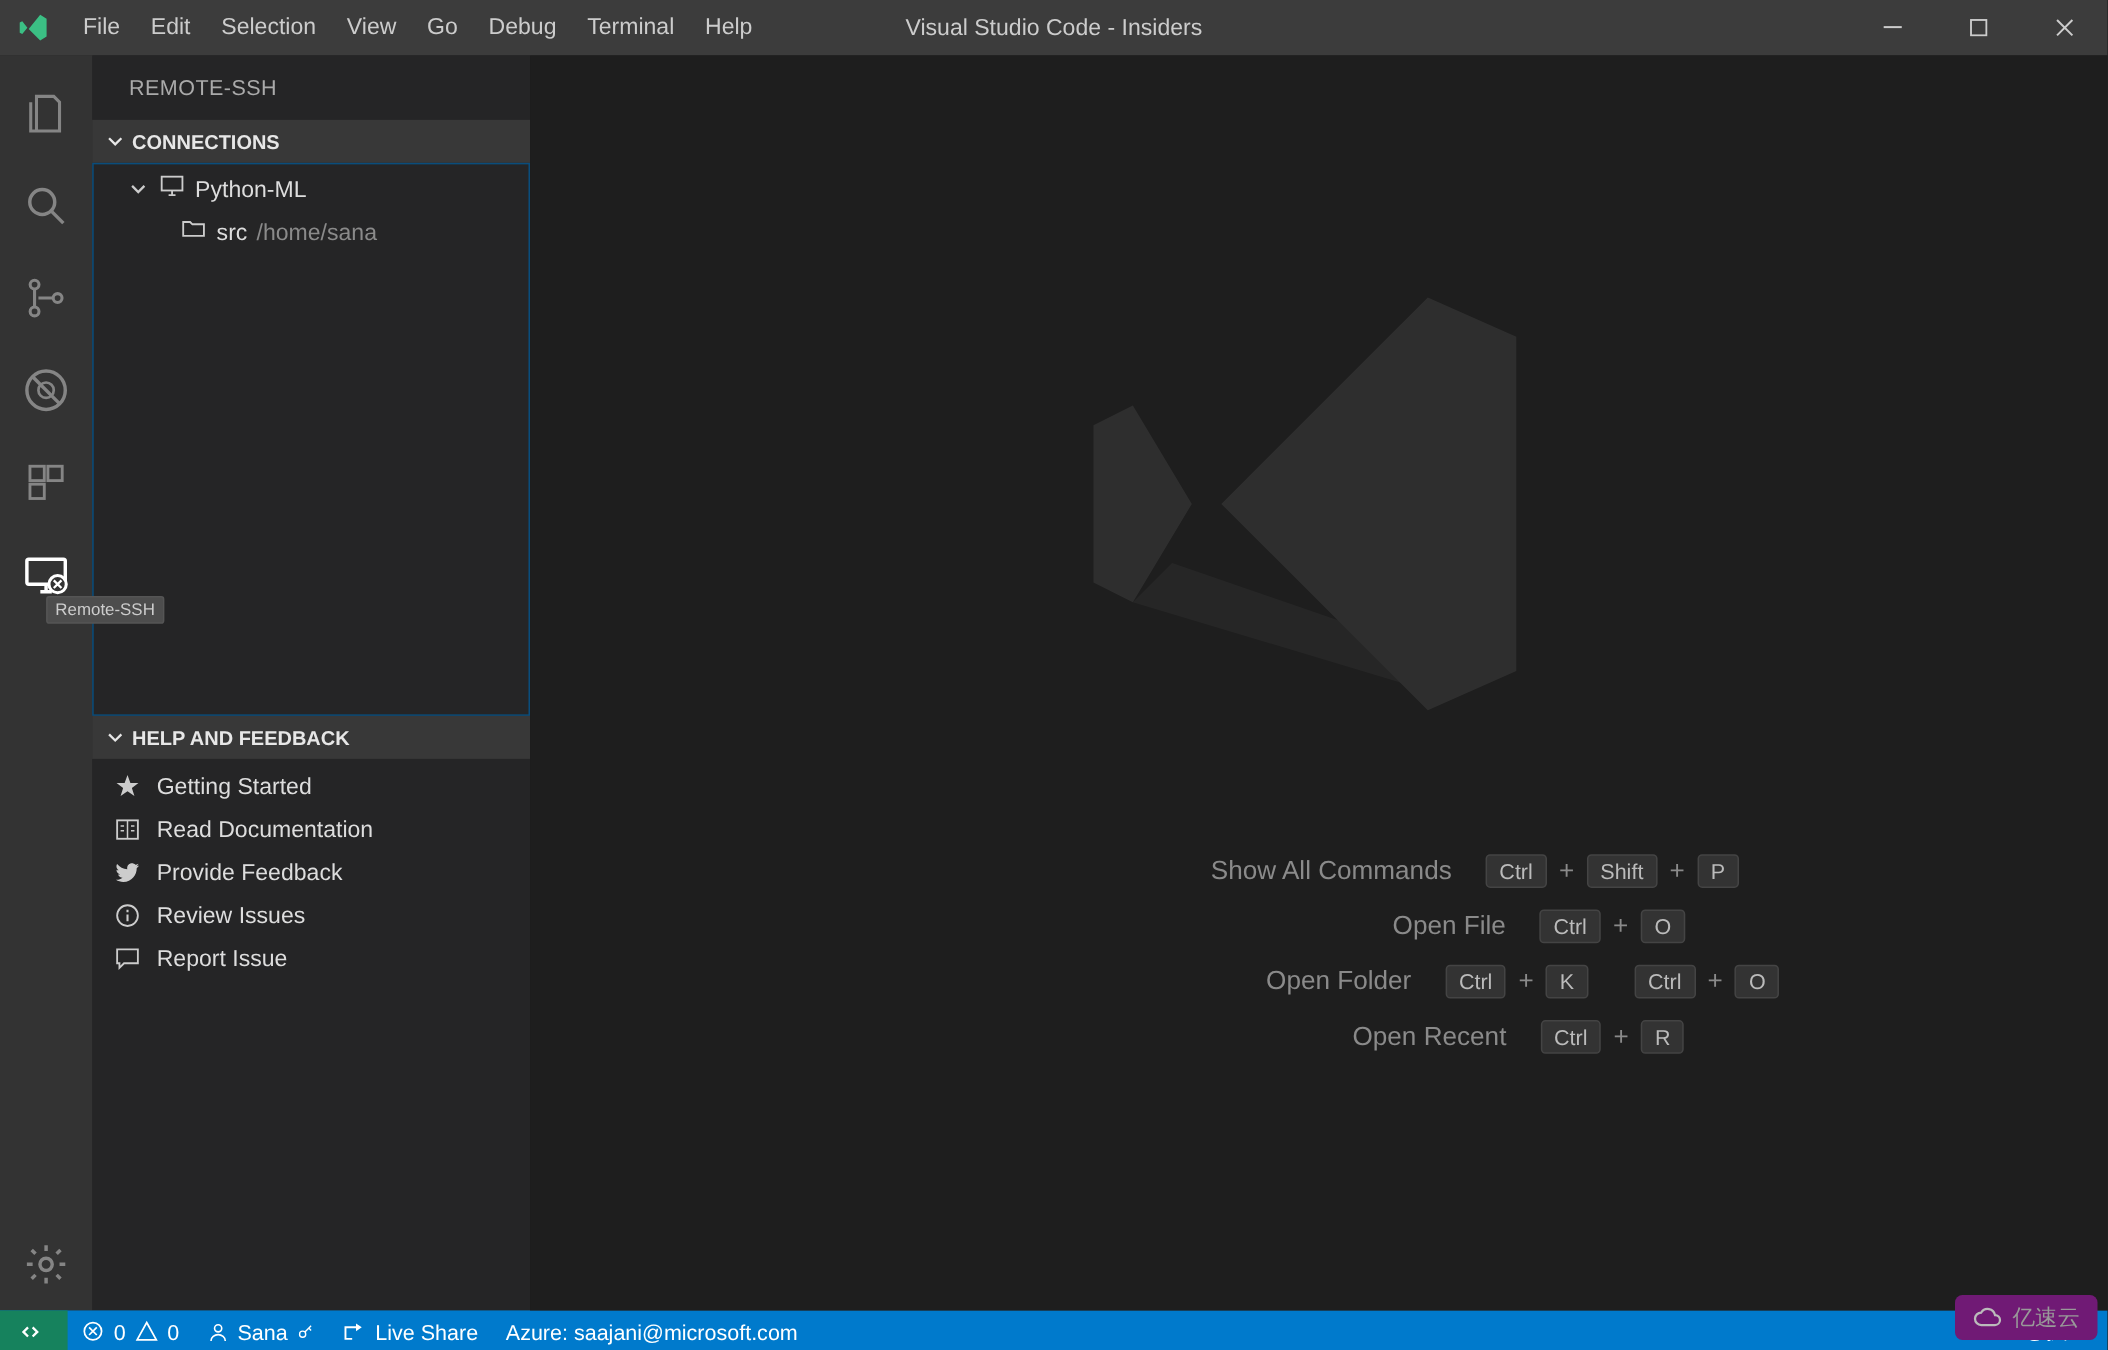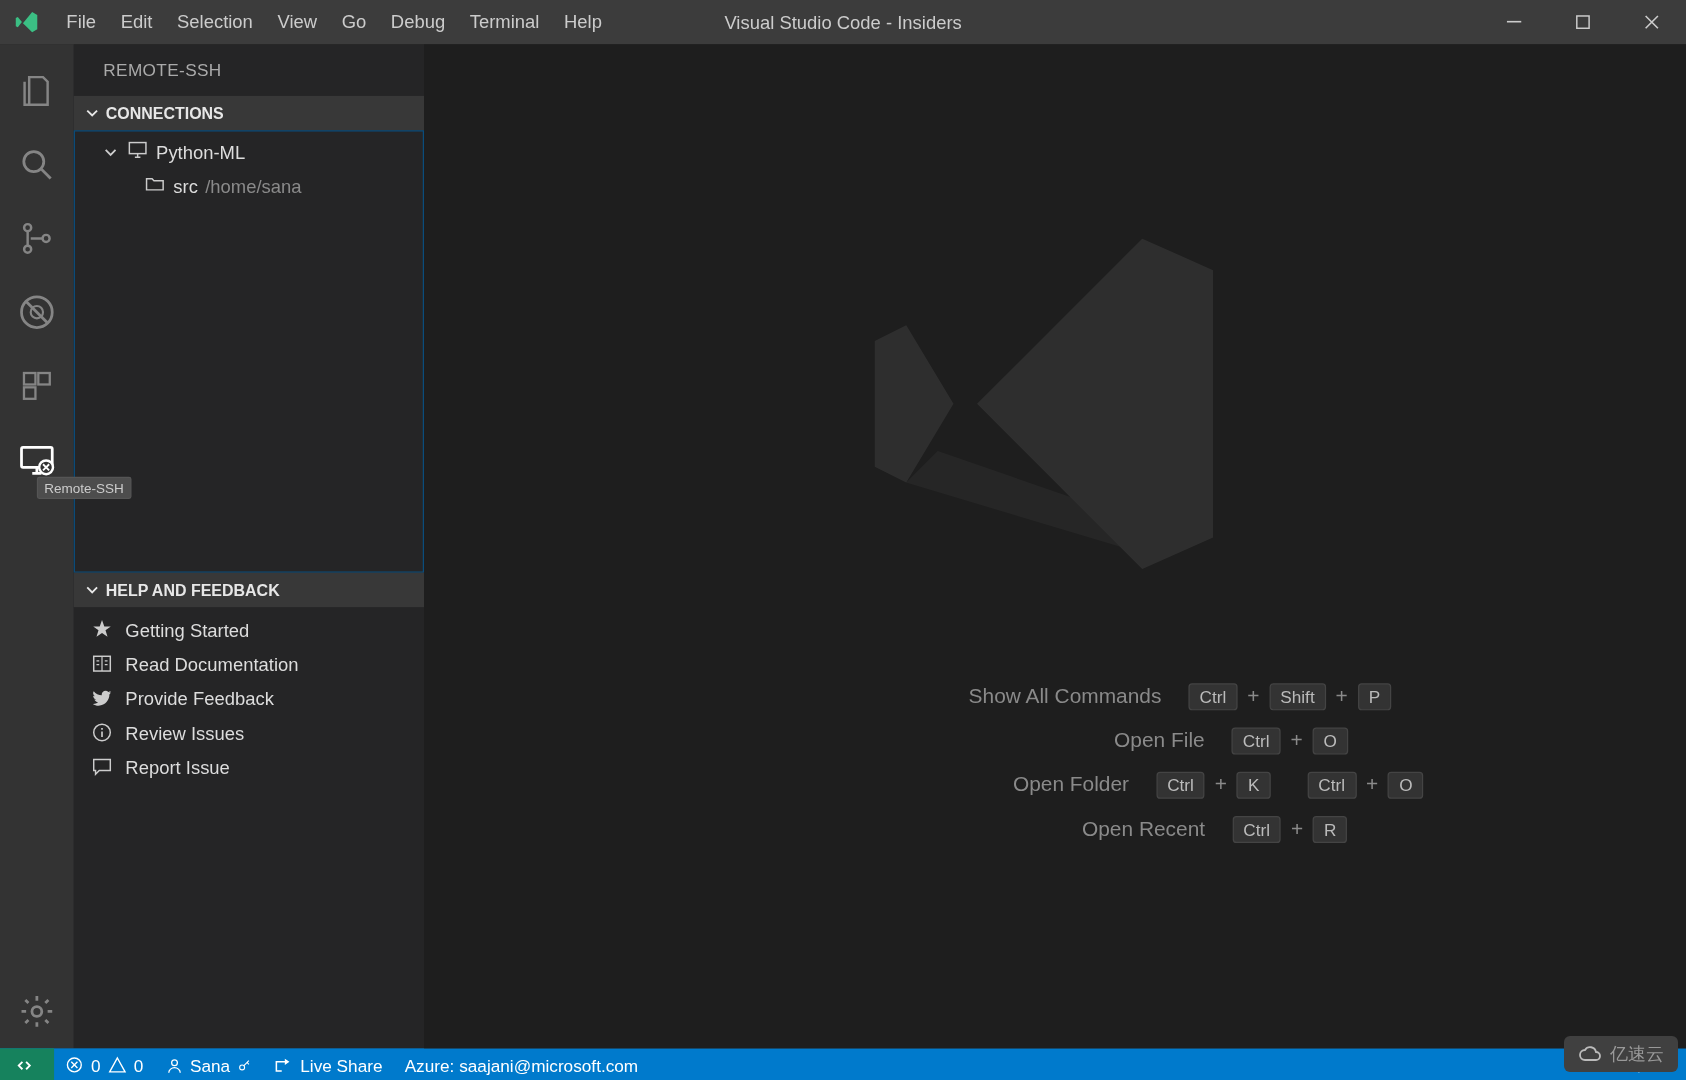--- a/index.html
+++ b/index.html
@@ -43,21 +43,21 @@
 .key{background:#333;border:1px solid #444;border-radius:3px;padding:2px 8px;font-size:14px;color:#bbb}
 .plus{color:#8a8a8a}
 
 
 .statusbar{height:27px;background:#007acc;display:flex;align-items:center;color:#fff;font-size:14px}
 .sb-remote{width:44px;height:27px;background:#16825d;display:flex;align-items:center;justify-content:center}
 .sb-seg{display:flex;align-items:center;gap:6px;padding:0 9px;height:27px}
 .sb-right{margin-left:auto;padding-right:12px;display:flex;align-items:center;gap:14px}
 
 
-.wm-overlay{position:fixed;right:8px;bottom:8px;background:#404040;color:#999;font-size:18px;padding:6px 14px;border-radius:6px;display:flex;align-items:flex-end;gap:8px}
+.wm-overlay{position:fixed;right:8px;bottom:8px;background:#701a75;color:#999;font-size:18px;padding:6px 14px;border-radius:6px;display:flex;align-items:flex-end;gap:8px}
 </style>
 </head>
 <body>
 
 <div class="root">
 
   <div class="titlebar">
     <div class="app-icon">
       <svg width="20" height="20" viewBox="0 0 24 24">
           <path fill="#3bbf84" d="M17 2l5 3v14l-5 3-9-9 9-11zM3 7l4 5-4 5-2-1V8l2-1z"></path>

